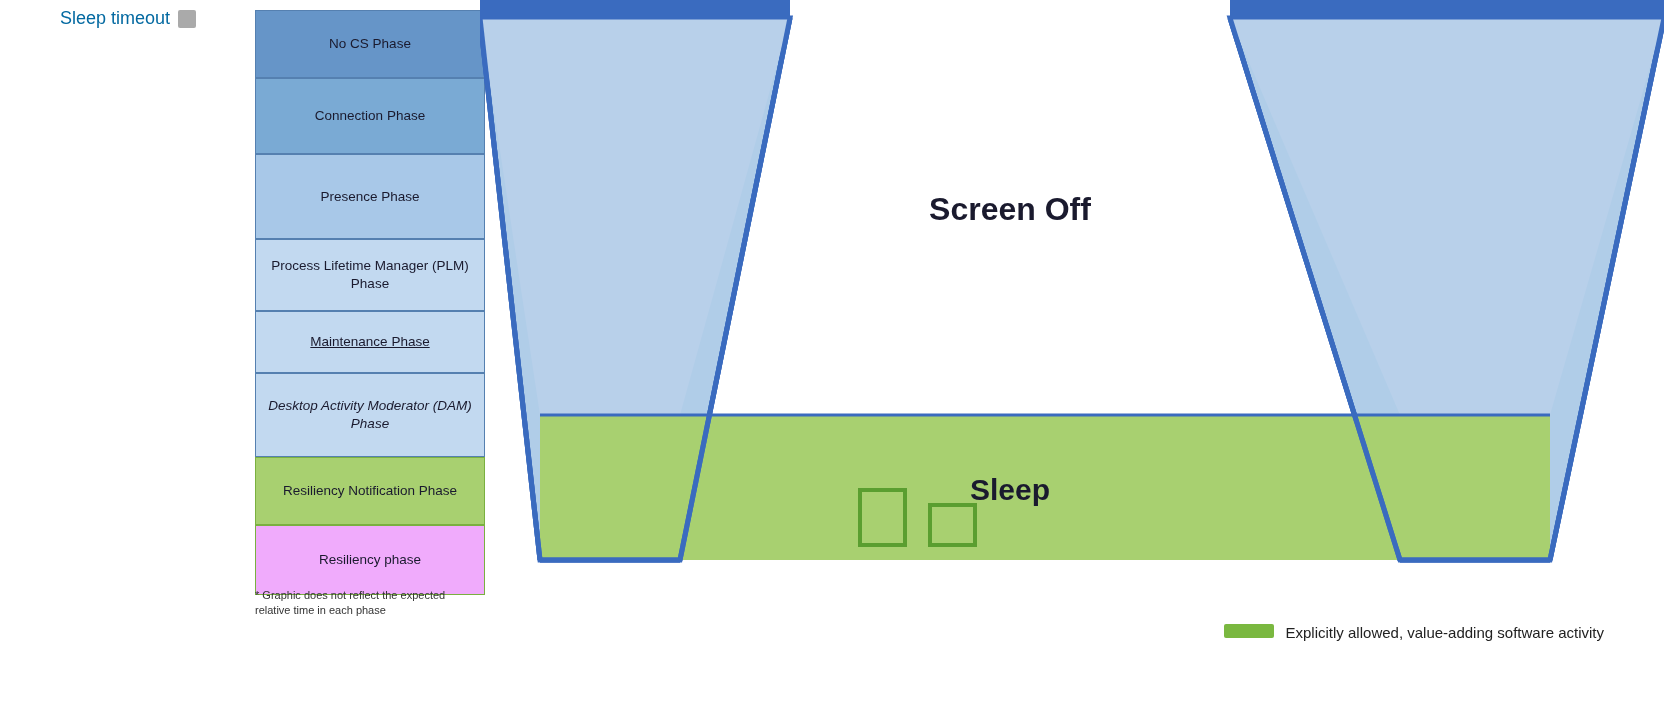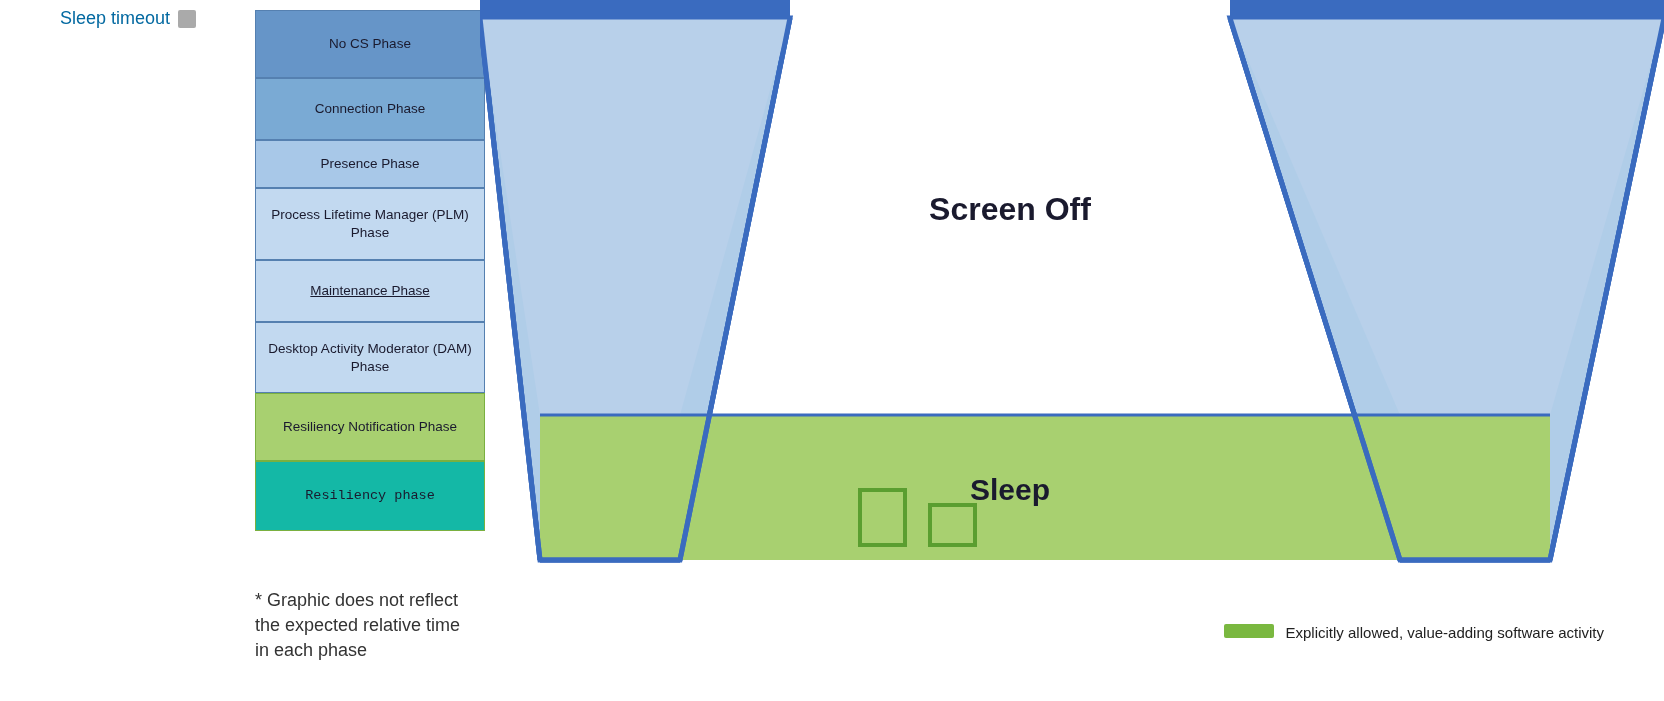--- a/index.html
+++ b/index.html
@@ -79,42 +79,41 @@
     }
     .phase-green-light {
       background: #b8d888;
       border-color: #7ab040;
     }
     .phase-green-mid {
       background: #a8d070;
       border-color: #7ab040;
     }
     .phase-green-lighter {
-      background: #14b8a6;
+      background: #f0abfc;
       border-color: #7ab040;
-      font-family: Liberation Mono, monospace;
     }
 
     
     .ph-no-cs { height: 68px; }
-    .ph-connection { height: 62px; }
-    .ph-presence { height: 48px; }
+    .ph-connection { height: 76px; }
+    .ph-presence { height: 85px; }
     .ph-plm { height: 72px; }
     .ph-maintenance { height: 62px; text-decoration: underline; }
-    .ph-dam { height: 71px; }
+    .ph-dam { height: 84px; font-style: italic; }
     .ph-lowpower { height: 42px; }
     .ph-resnotif { height: 68px; }
     .ph-resiliency { height: 70px; }
 
     
     .footnote {
       position: absolute;
       left: 255px;
       top: 588px;
-      font-size: 18px;
+      font-size: 11px;
       color: #333;
       width: 220px;
       line-height: 1.4;
     }
 
     
     .diagram-svg {
       position: absolute;
       left: 480px;
       top: 0px;

